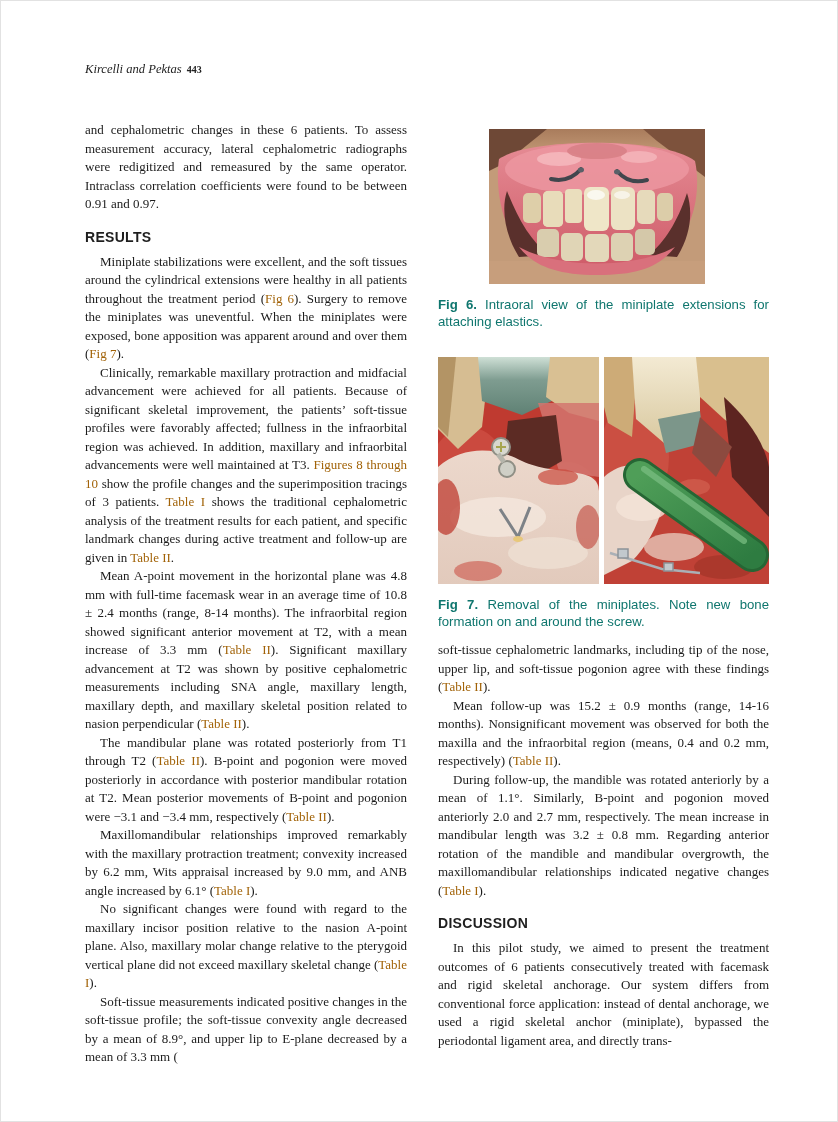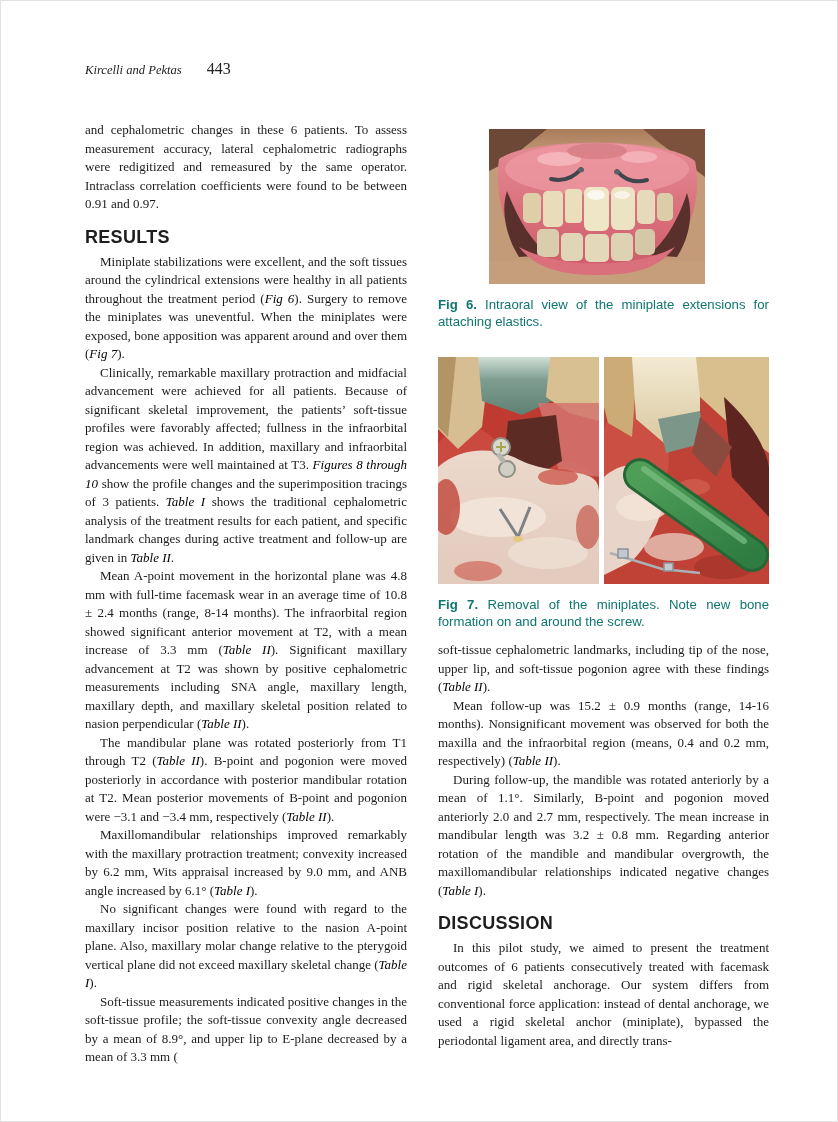--- a/index.html
+++ b/index.html
@@ -3,30 +3,30 @@
 <meta charset="utf-8">
 <style>
   html,body{margin:0;padding:0;background:#f2f2f2;}
   .page{position:relative;width:838px;height:1122px;margin:0 auto;background:#ffffff;
         border:1px solid #e2e2e2;box-sizing:border-box;overflow:hidden;
         font-family:"Liberation Serif",serif;color:#1b1b1b;}
   .page-header{position:absolute;left:84px;top:60px;width:682px;display:flex;
         justify-content:space-between;align-items:flex-start;
         font-style:italic;font-size:12.6px;line-height:16px;color:#222;}
   .ph-right{white-space:nowrap;}
-  .pagenum{font-style:normal;font-weight:normal;margin-left:25px;font-size:16px;}
+  .pagenum{font-style:normal;font-weight:bold;margin-left:5px;font-size:10px;}
   .col{position:absolute;top:120px;}
   .col-left{left:84px;width:322px;}
   .col-right{left:437px;width:331px;}
   .body-p{margin:0;text-align:justify;font-size:13px;line-height:18.5px;
         -webkit-hyphens:auto;hyphens:auto;}
   .indent{text-indent:15px;}
-  h2.sect{font-family:"Liberation Sans",sans-serif;font-size:18px;line-height:18px;
+  h2.sect{font-family:"Liberation Sans",sans-serif;font-size:14px;line-height:18px;
         font-weight:bold;letter-spacing:.3px;color:#1e1e1e;margin:14px 0 7px 0;}
-  .link{color:#000000;font-style:italic;}
+  .link{color:#a16207;}
   figure{margin:0;}
   .caption{font-family:"Liberation Sans",sans-serif;font-size:13.2px;line-height:16.5px;
         color:#0f766e;text-align:justify;margin-top:13px;}
   .fig6-wrap{margin:8px 0 0 51px;width:216px;height:155px;}
   .fig7-wrap{margin-top:27px;display:flex;gap:5px;}
   .fig7-wrap svg,.fig6-wrap svg{display:block;}
   .rc-body{margin-top:11px;}
 </style>
 </head>
 <body>

